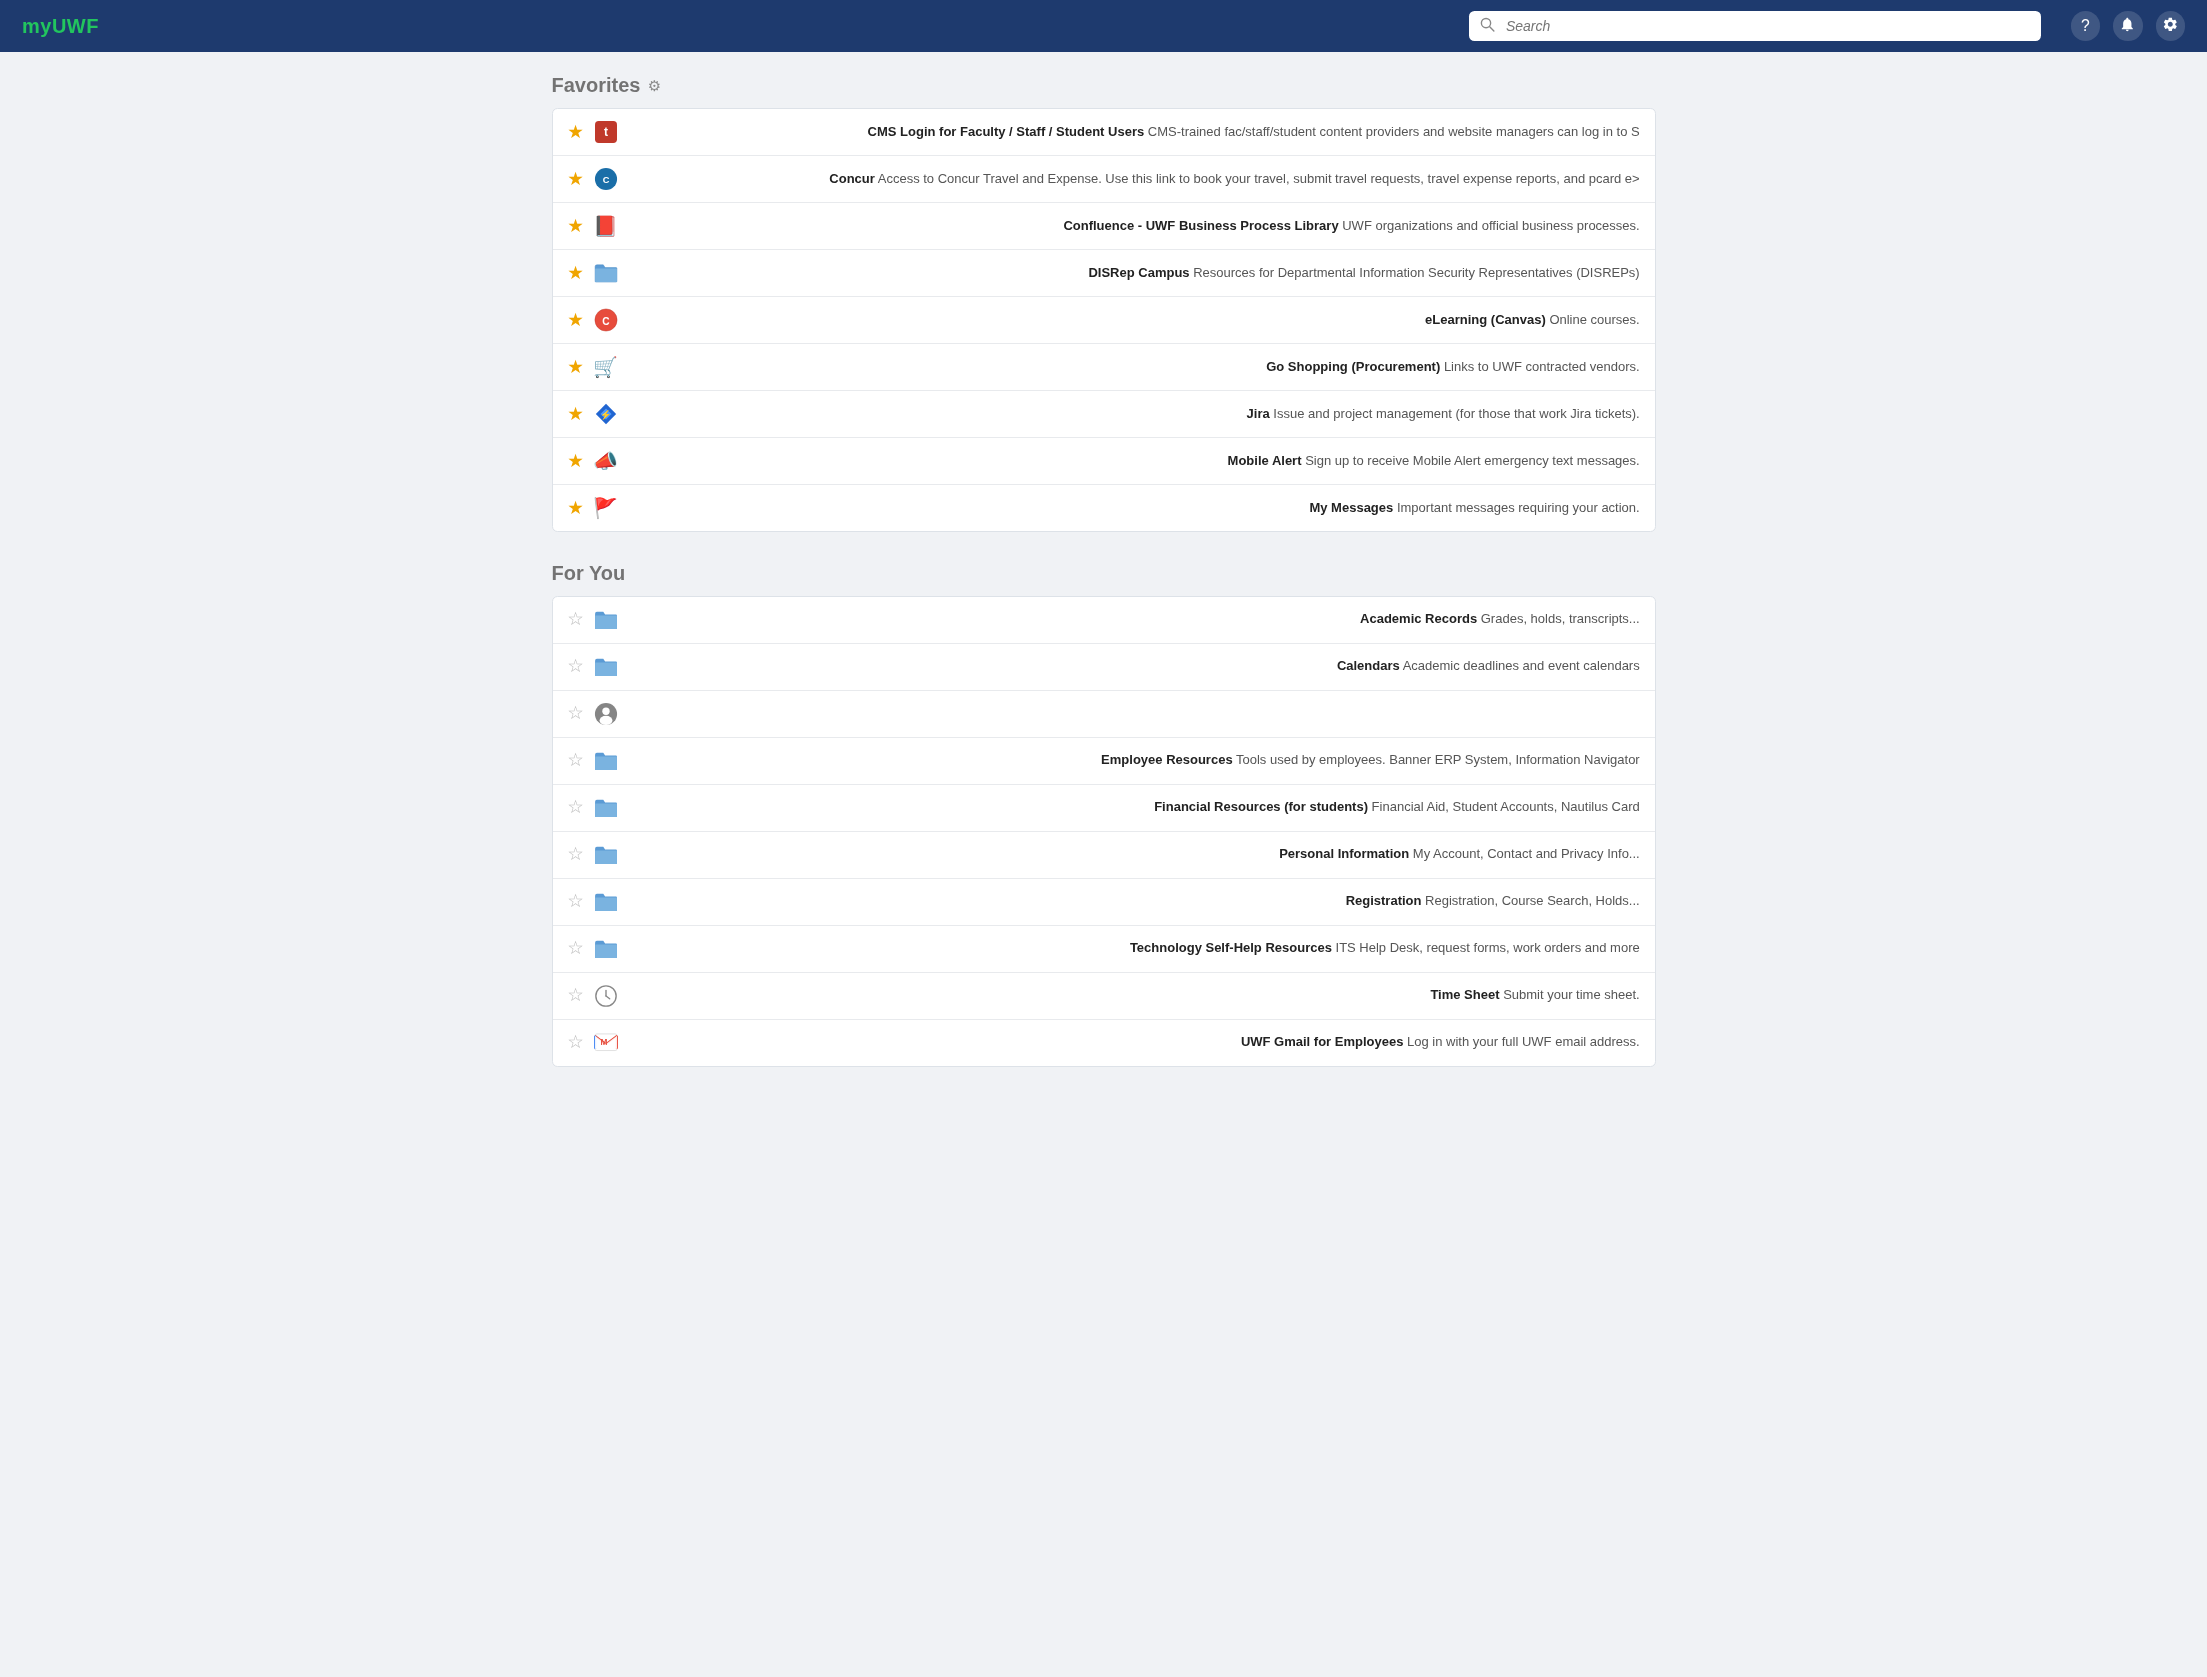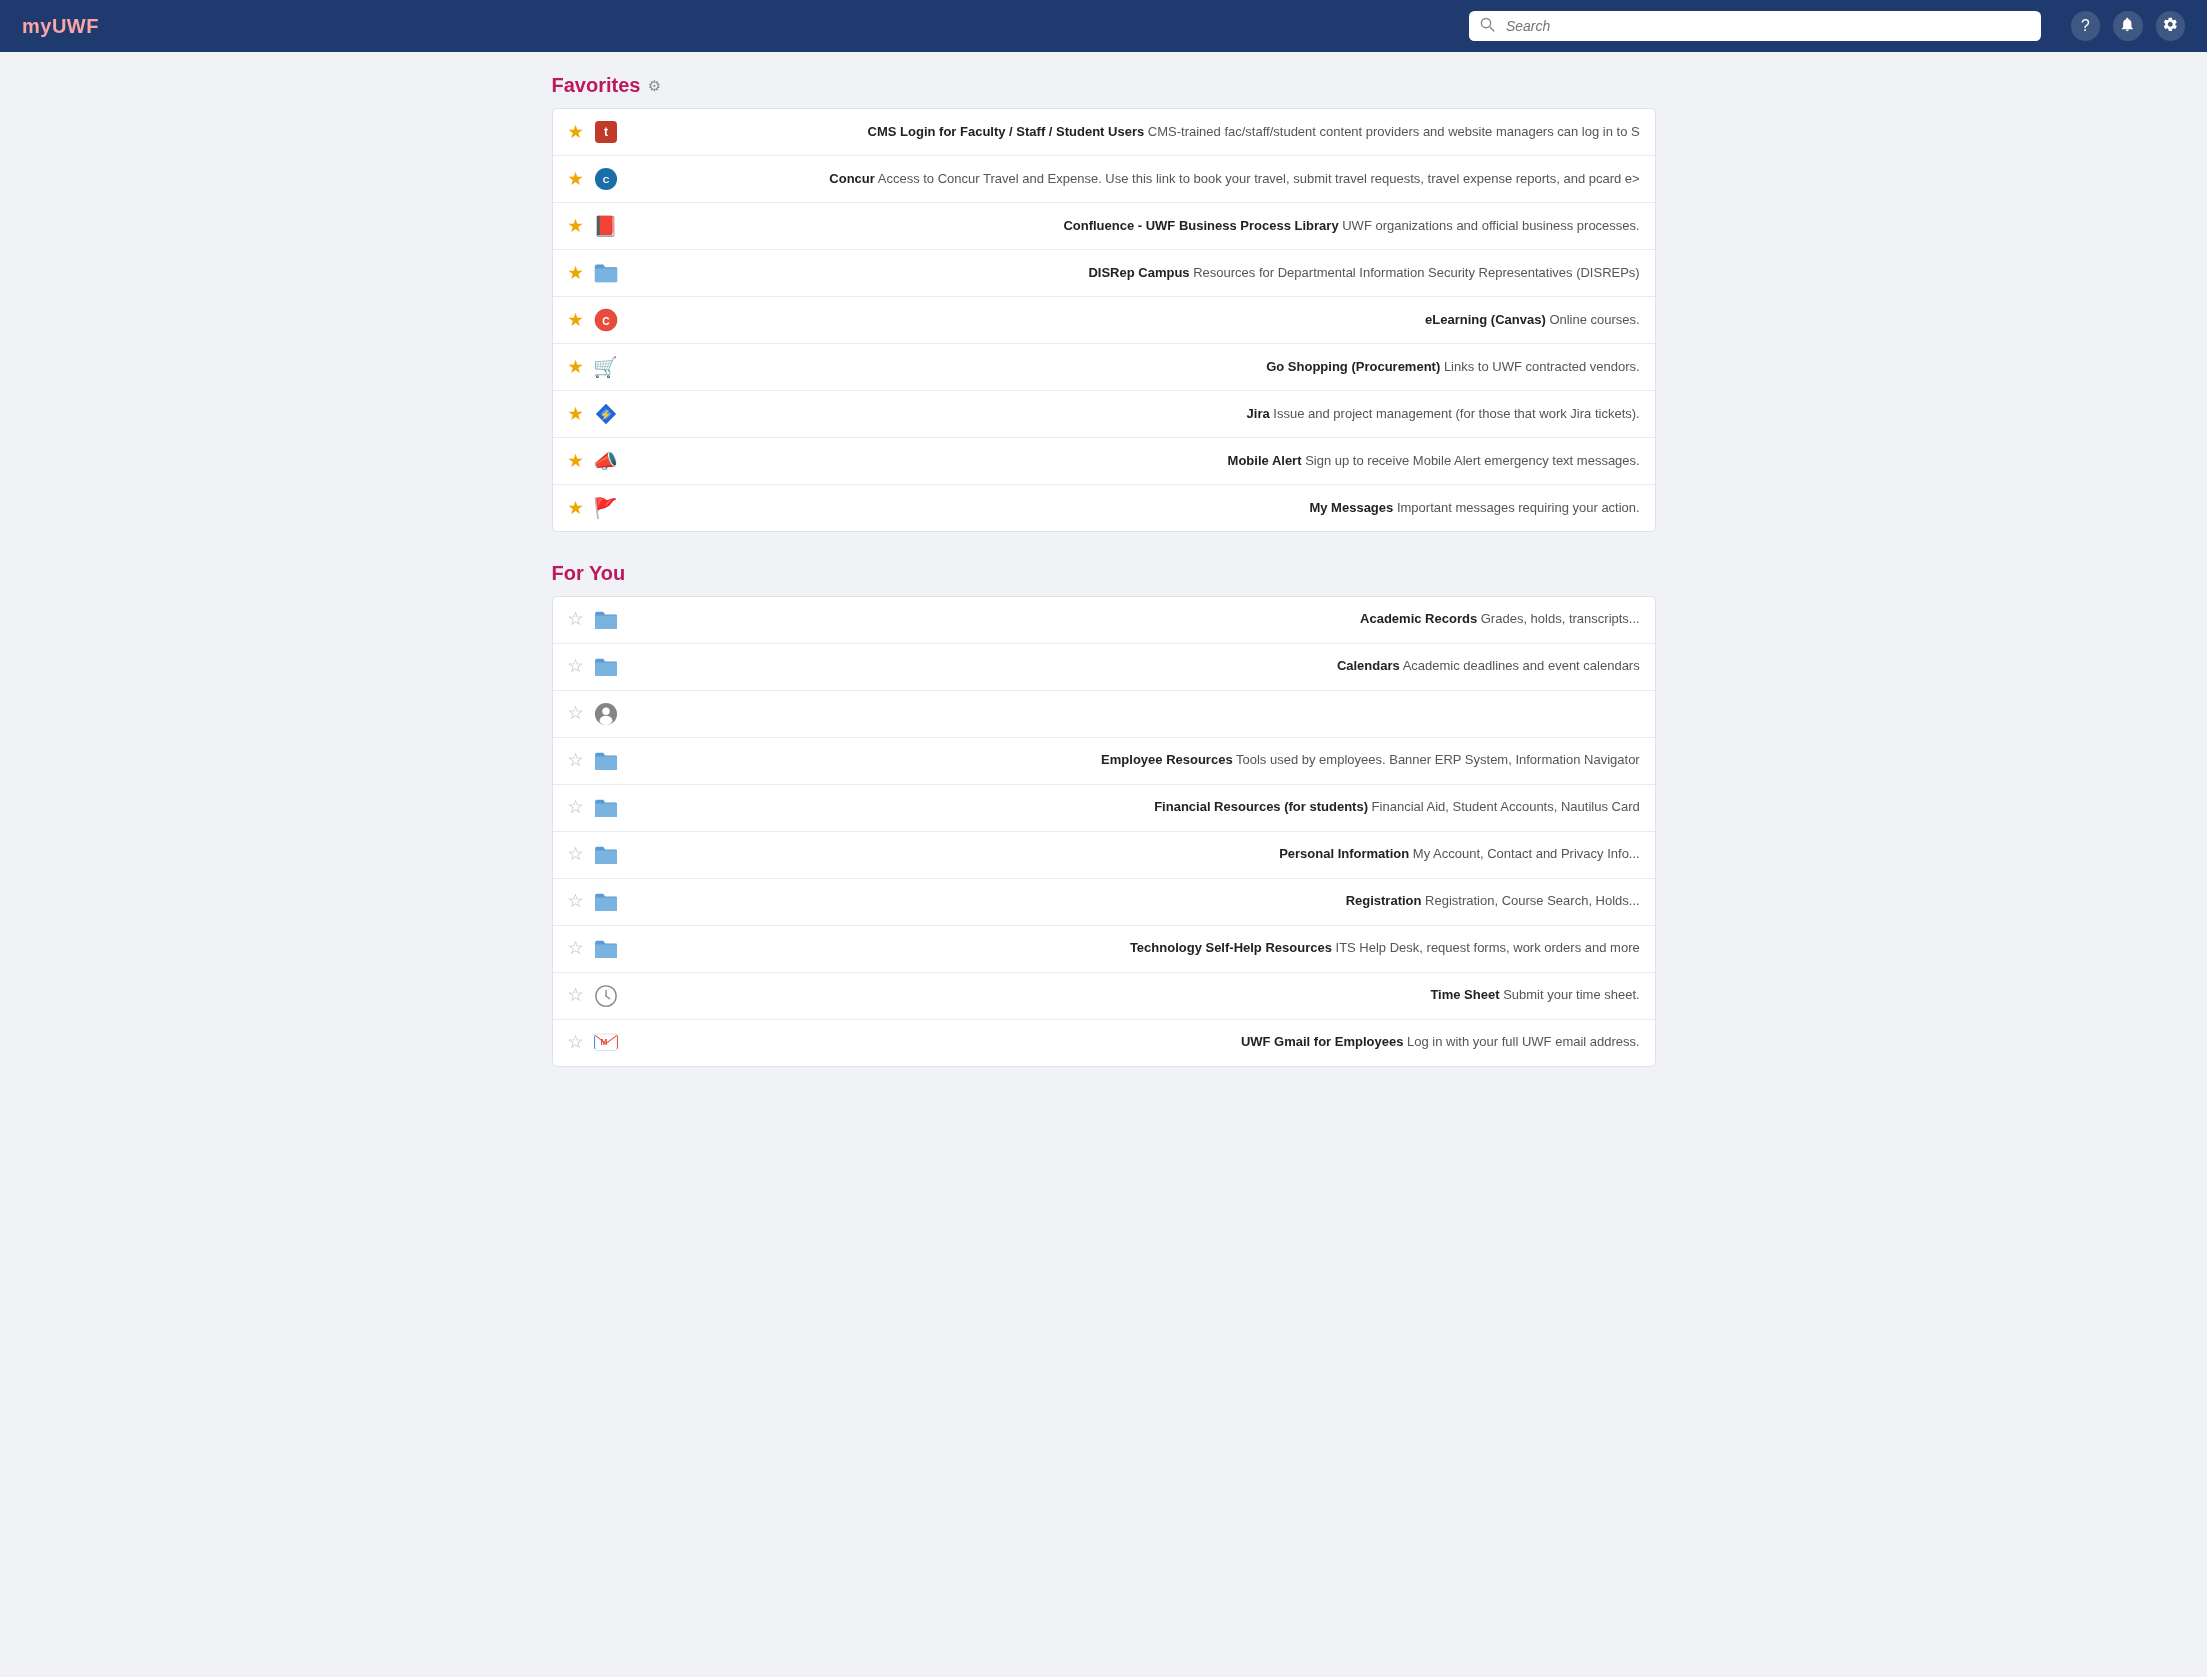--- a/index.html
+++ b/index.html
@@ -8,21 +8,21 @@
     
     .header {
       background: #1e3a6e;
       display: flex;
       align-items: center;
       padding: 0 22px;
       height: 52px;
       gap: 14.8px;
     }
     .header-logo {
-      color: #fca5a5;
+      color: #22c55e;
       font-size: 20px;
       font-weight: bold;
       letter-spacing: 0.5px;
       flex-shrink: 0;
     }
     .header-search-wrap {
       flex: 1;
       max-width: 572px;
       margin-left: auto;
       margin-right: 7.4px;
@@ -77,21 +77,21 @@
     
     .section-header {
       display: flex;
       align-items: center;
       gap: 7.4px;
       margin-bottom: 11px;
     }
     .section-title {
       font-size: 20px;
       font-weight: 700;
-      color: #be185d;
+      color: #737373;
     }
     .gear-icon {
       color: #888;
       font-size: 14.8px;
       cursor: pointer;
     }
 
     
     .list-section {
       background: white;

